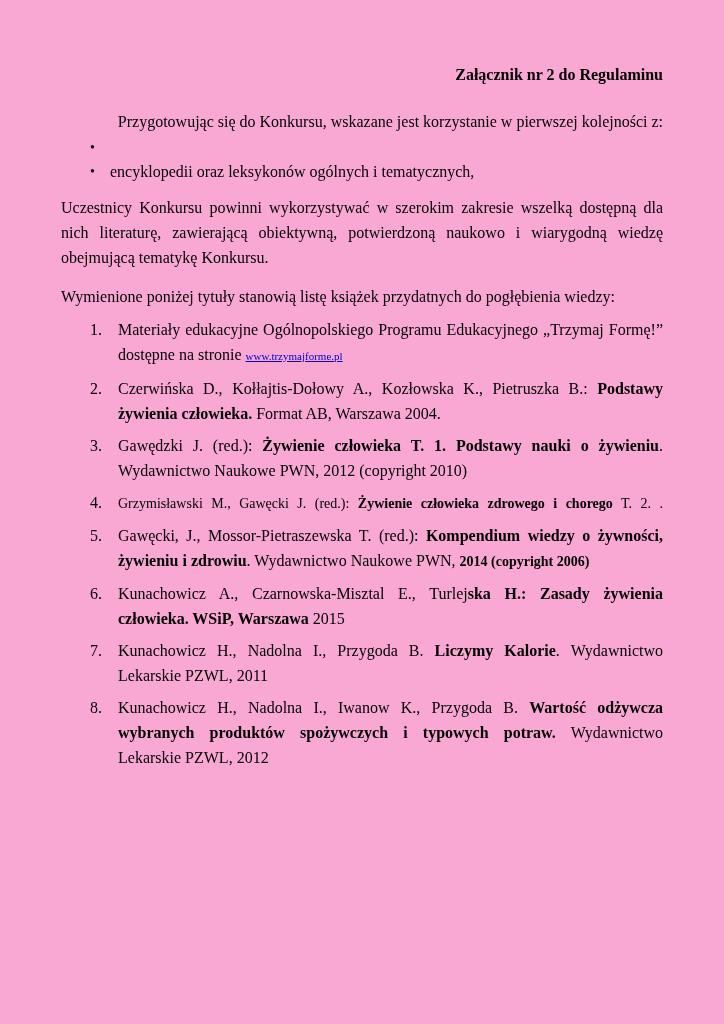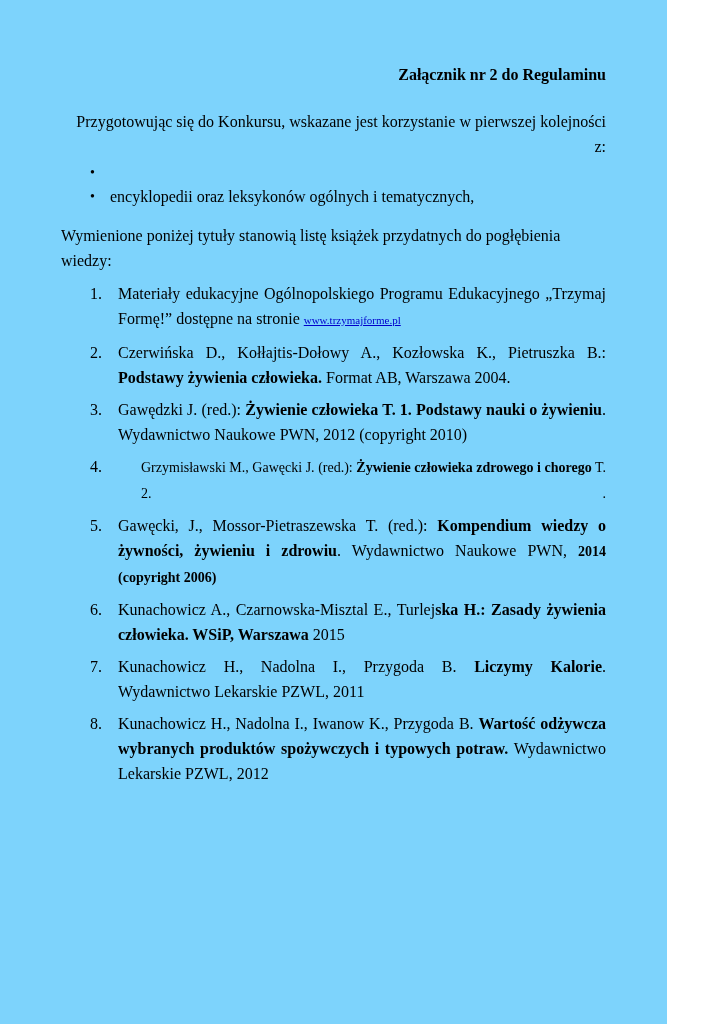--- a/index.html
+++ b/index.html
@@ -1,22 +1,22 @@
 <!DOCTYPE html>
 <html lang="pl"><head>
 <meta charset="utf-8">
 <style>
   html, body { margin: 0; padding: 0; background: #ffffff; }
   .page {
     position: relative;
-    width: 667px;
+    width: 724px;
     height: 1024px;
     box-sizing: border-box;
     padding: 66px 61px 16px 61px;
-    background: #7dd3fc;
+    background: #f9a8d4;
     color: #000000;
     font-family: "Liberation Serif", "DejaVu Serif", serif;
     font-size: 16px;
     overflow: hidden;
   }
   .annex {
     text-align: right;
     font-weight: bold;
     line-height: 18px;
   }
@@ -64,21 +64,21 @@
   }
   .li-body {
     flex: 1;
     min-width: 0;
     text-align: justify;
     line-height: 25px;
   }
   .b { font-weight: bold; }
   .sm { font-size: 14px; }
   .line { display: block; }
-  .force-just { text-align: justify; text-align-last: justify; margin-left: 23px; }
+  .force-just { text-align: justify; text-align-last: justify; }
   a.link {
     color: #0000cc;
     text-decoration: underline;
     font-size: 11px;
   }
 </style>
 </head>
 <body>
 
 <div class="page">
@@ -91,20 +91,21 @@
   <div class="bullet-list">
       <div class="bullet-row">
         <span class="bullet-marker">•</span>
       </div>
       <div class="bullet-row">
         <span class="bullet-marker">•</span>
         <span class="bullet-text">encyklopedii oraz leksykonów ogólnych i tematycznych,</span>
       </div>
     </div>
 
+  <div class="p-scope">Uczestnicy Konkursu powinni wykorzystywać w szerokim zakresie wszelką dostępną dla nich literaturę, zawierającą obiektywną, potwierdzoną naukowo i wiarygodną wiedzę obejmującą tematykę Konkursu.</div>
 
   <div class="p-listintro">Wymienione poniżej tytuły stanowią listę książek przydatnych do pogłębienia wiedzy:</div>
 
   <div class="literature-list">
       <div class="li">
         <span class="num">1.</span>
         <span class="li-body"><span>Materiały edukacyjne Ogólnopolskiego Programu Edukacyjnego „Trzymaj Formę!” dostępne na stronie </span><a href="#" class="link">www.trzymajforme.pl</a></span>
       </div>
       <div class="li">
         <span class="num">2.</span>

